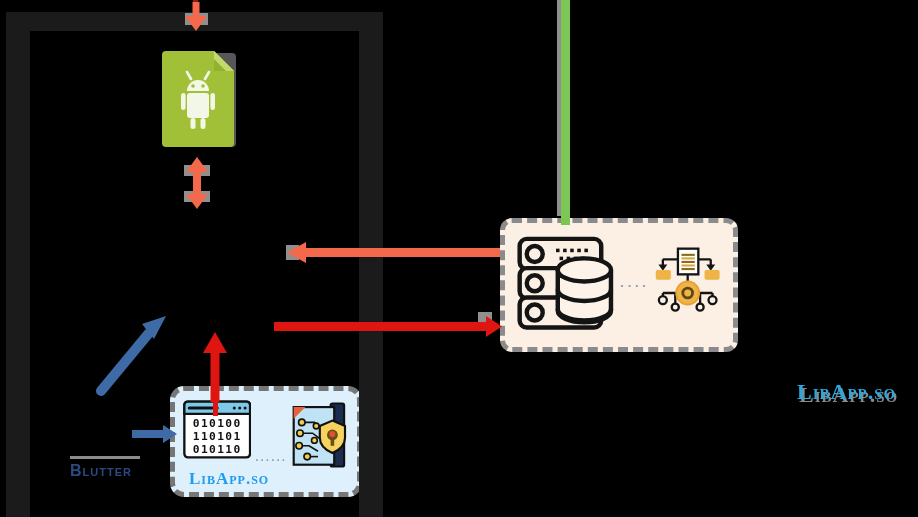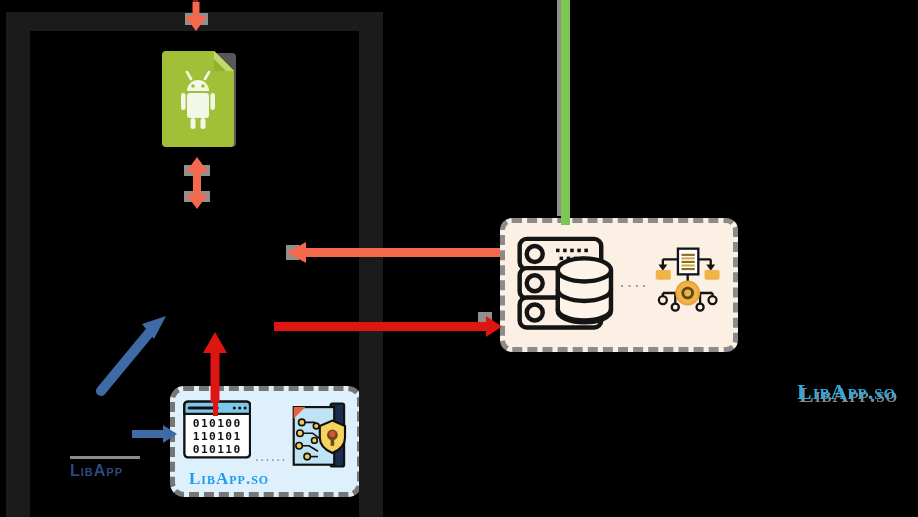--- a/index.html
+++ b/index.html
@@ -171,21 +171,21 @@
       <path d="M46,22 l14,6 v13 c0,9 -7,14 -14,17 c-7,-3 -14,-8 -14,-17 v-13 z" fill="#f6d35e" stroke="#111" stroke-width="2.4"></path>
       <circle cx="46" cy="38" r="6" fill="#6b4e16"></circle>
       <circle cx="46" cy="37" r="3.4" fill="#e05038"></circle>
       <rect x="44" y="42" width="4" height="8" fill="#6b4e16"></rect>
     </svg>
     <span id="libapp-caption" class="small-caps">LibApp.so</span>
   </div>
 
   <div id="tool-label">
     <div id="tool-overline"></div>
-    <div id="tool-text" class="small-caps">LibApp</div>
+    <div id="tool-text" class="small-caps">Blutter</div>
   </div>
 
   <div id="side-label" class="small-caps">LibApp.so</div>
 
   <svg id="arrow-layer" width="918" height="517" viewBox="0 0 918 517">
 
     <g>
       <rect x="557" y="0" width="4" height="216" class="shadow"></rect>
       <rect x="561" y="0" width="9" height="225" fill="#7cc654"></rect>
     </g>

